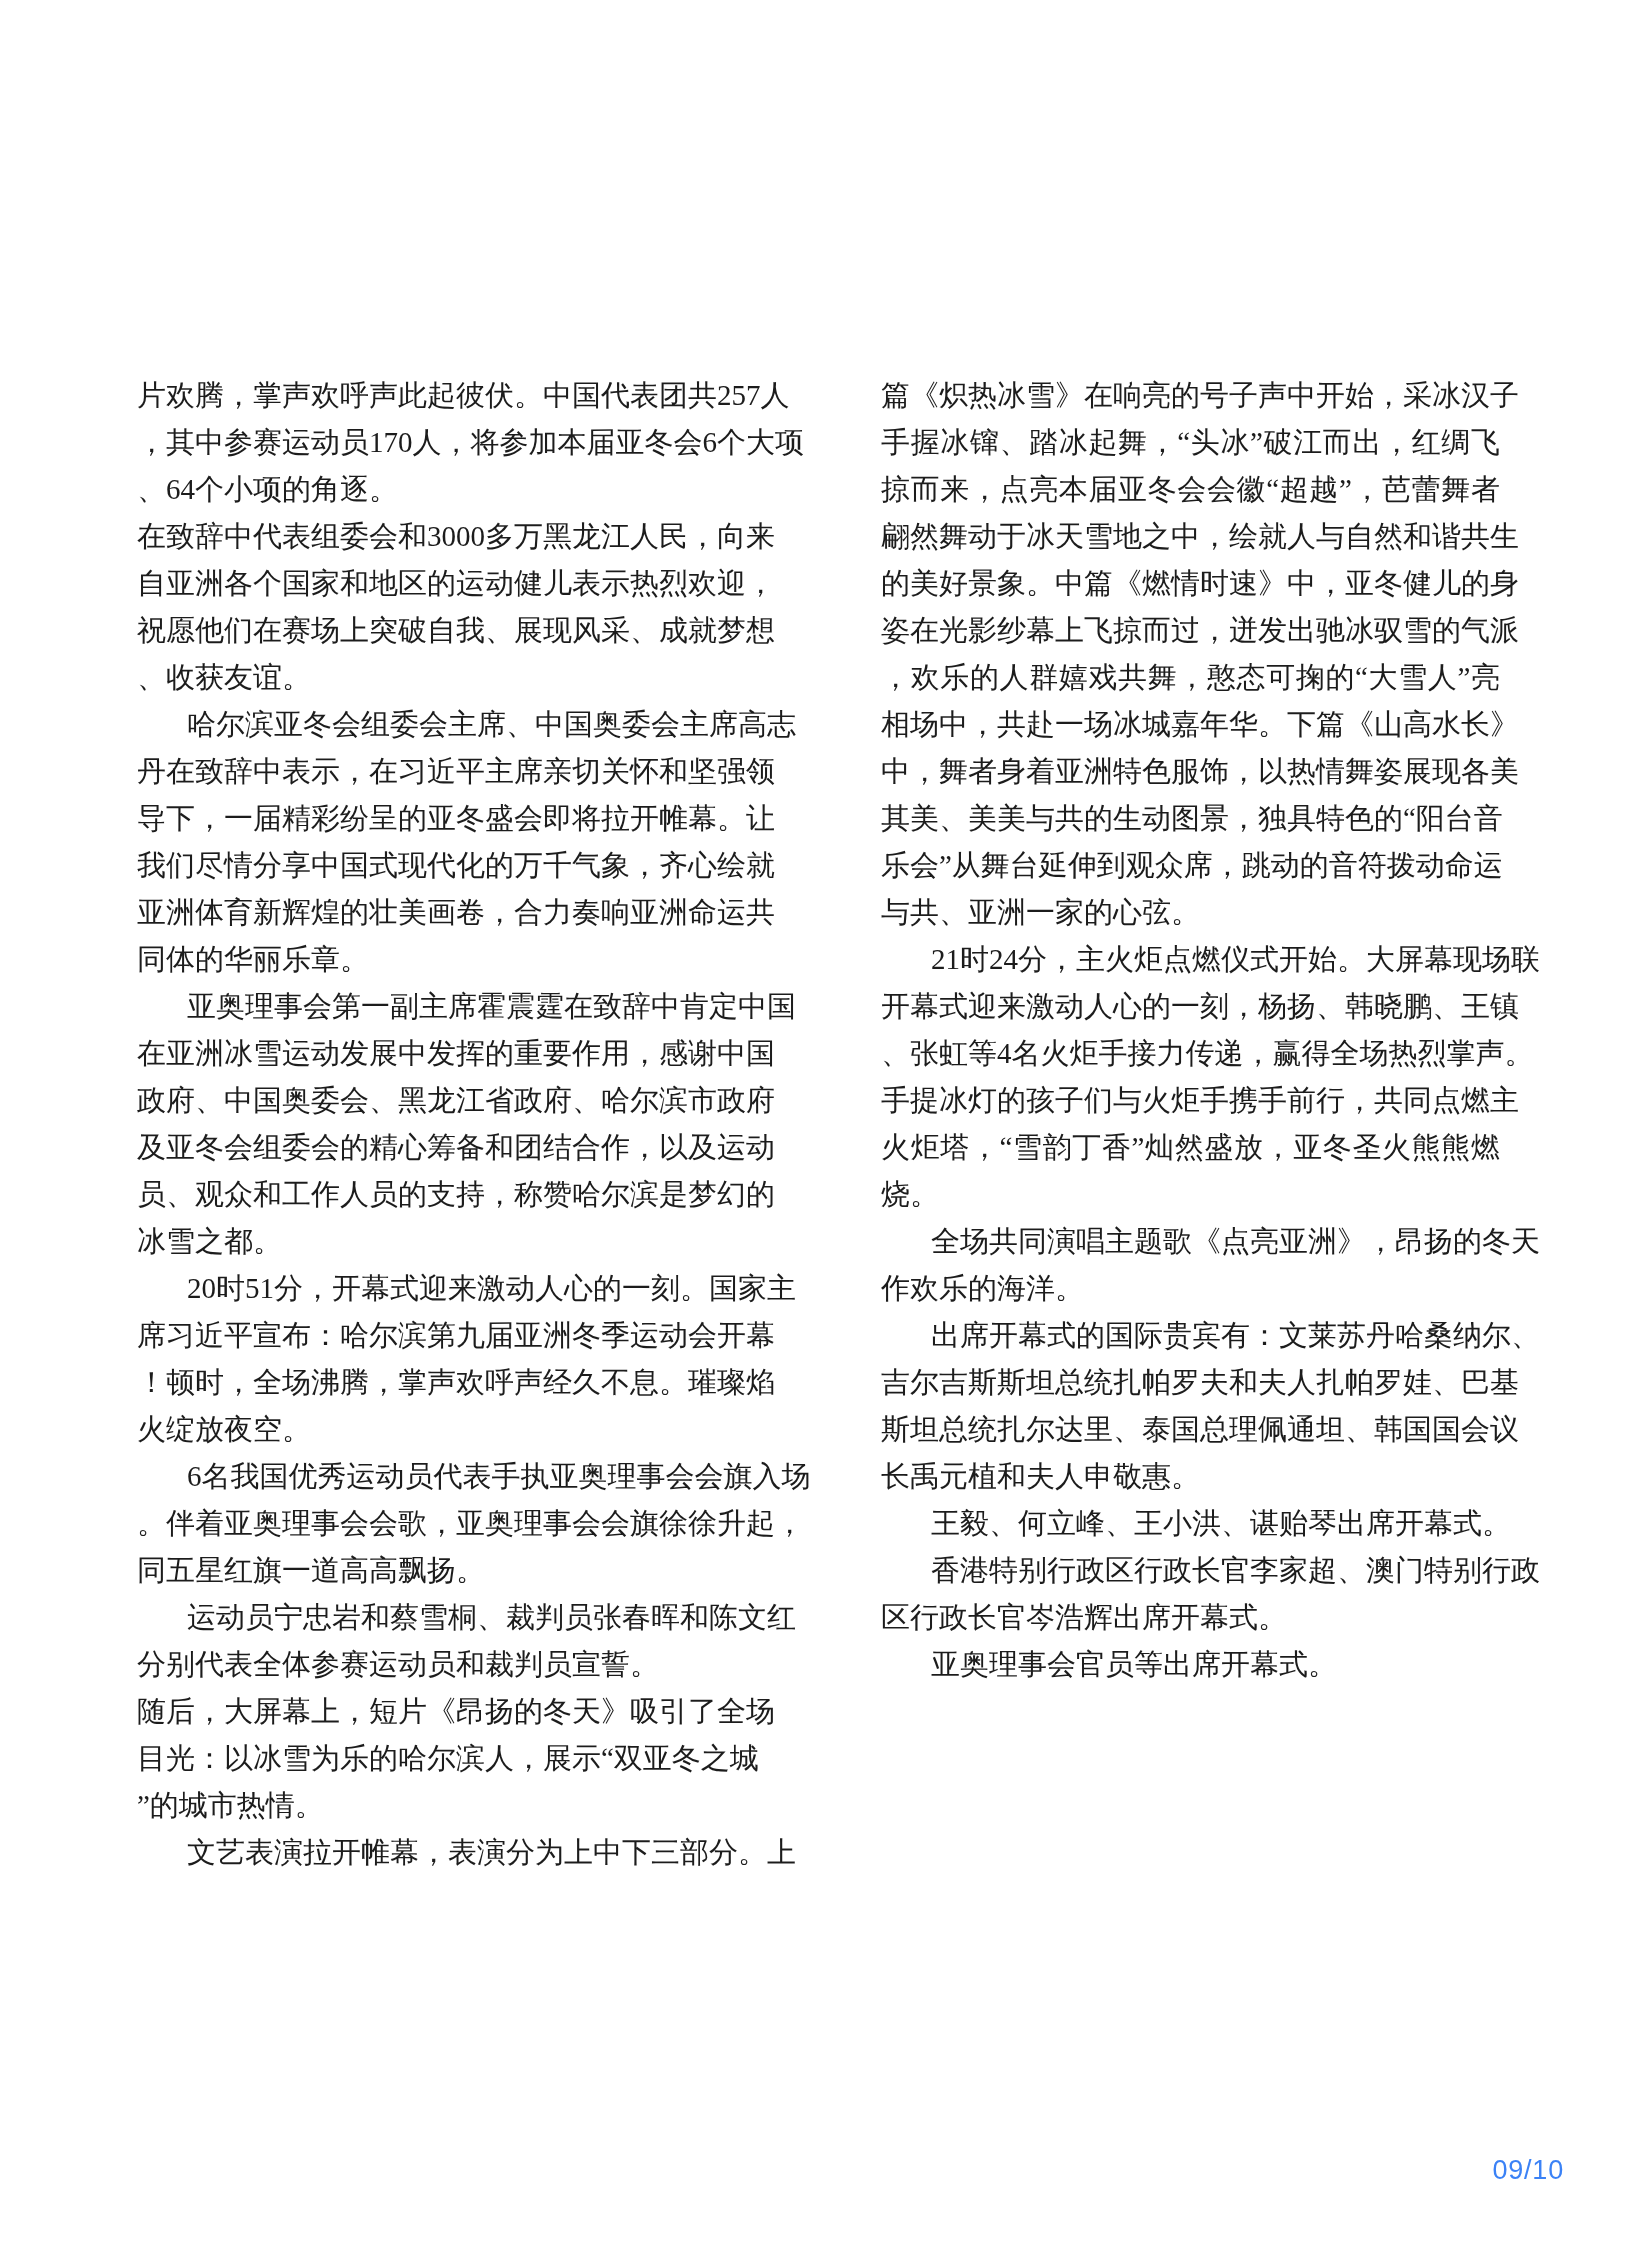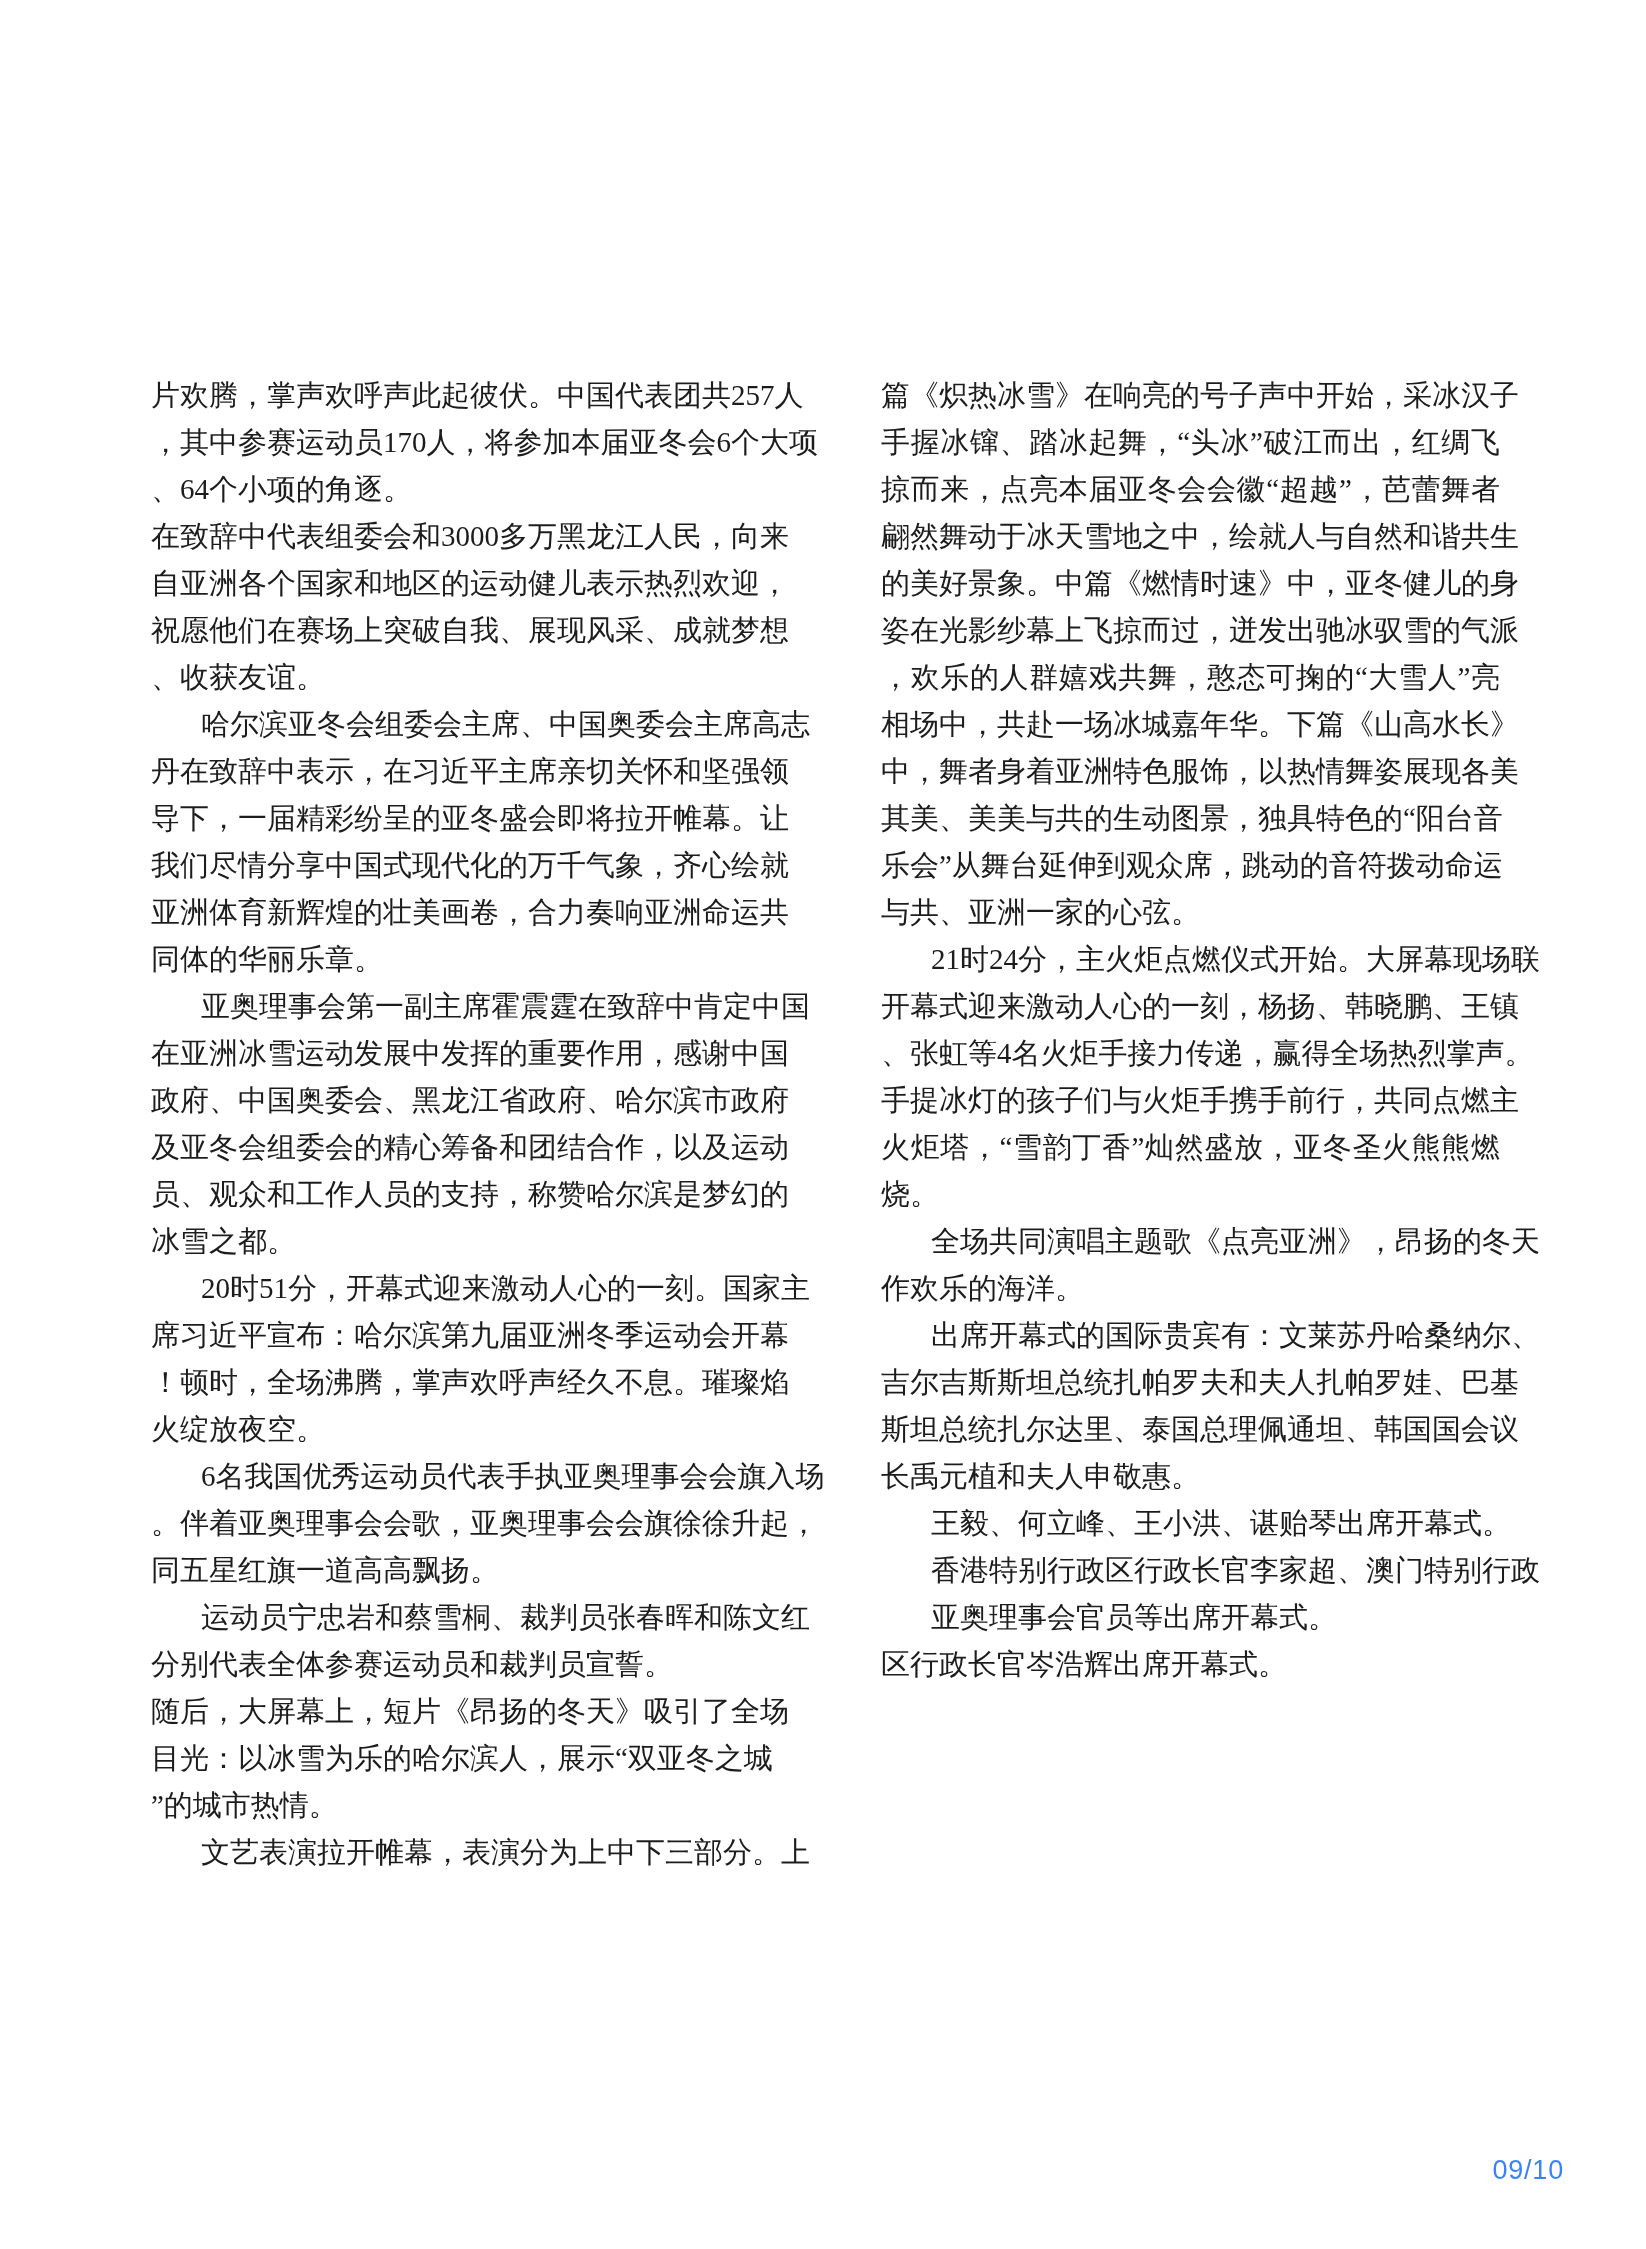--- a/index.html
+++ b/index.html
@@ -11,21 +11,21 @@
   }
   .column{
     position:absolute;
     top:372px;
     width:619px;
     font-family:"Liberation Serif","DejaVu Serif",serif;
     font-size:29px;
     font-weight:400;
     color:#1c1c1c;
   }
-  #left-col{left:151px;}
+  #left-col{left:137px;}
   #right-col{left:881px;}
   .line{
     height:47px;
     line-height:47px;
     white-space:nowrap;
     text-align:justify;
     text-align-last:justify;
     text-justify:inter-character;
     overflow:visible;
   }
@@ -106,20 +106,20 @@
       <div class="line">火炬塔，“雪韵丁香”灿然盛放，亚冬圣火熊熊燃</div>
       <div class="line end">烧。</div>
       <div class="line indent">全场共同演唱主题歌《点亮亚洲》，昂扬的冬天</div>
       <div class="line end">作欢乐的海洋。</div>
       <div class="line indent">出席开幕式的国际贵宾有：文莱苏丹哈桑纳尔、</div>
       <div class="line">吉尔吉斯斯坦总统扎帕罗夫和夫人扎帕罗娃、巴基</div>
       <div class="line">斯坦总统扎尔达里、泰国总理佩通坦、韩国国会议</div>
       <div class="line end">长禹元植和夫人申敬惠。</div>
       <div class="line indent end">王毅、何立峰、王小洪、谌贻琴出席开幕式。</div>
       <div class="line indent">香港特别行政区行政长官李家超、澳门特别行政</div>
+      <div class="line end">区行政长官岑浩辉出席开幕式。</div>
       <div class="line indent end">亚奥理事会官员等出席开幕式。</div>
-      <div class="line end">区行政长官岑浩辉出席开幕式。</div>
     </div>
 
   <div id="page-number">09/10</div>
 
 </div>
 
 
 </body></html>

